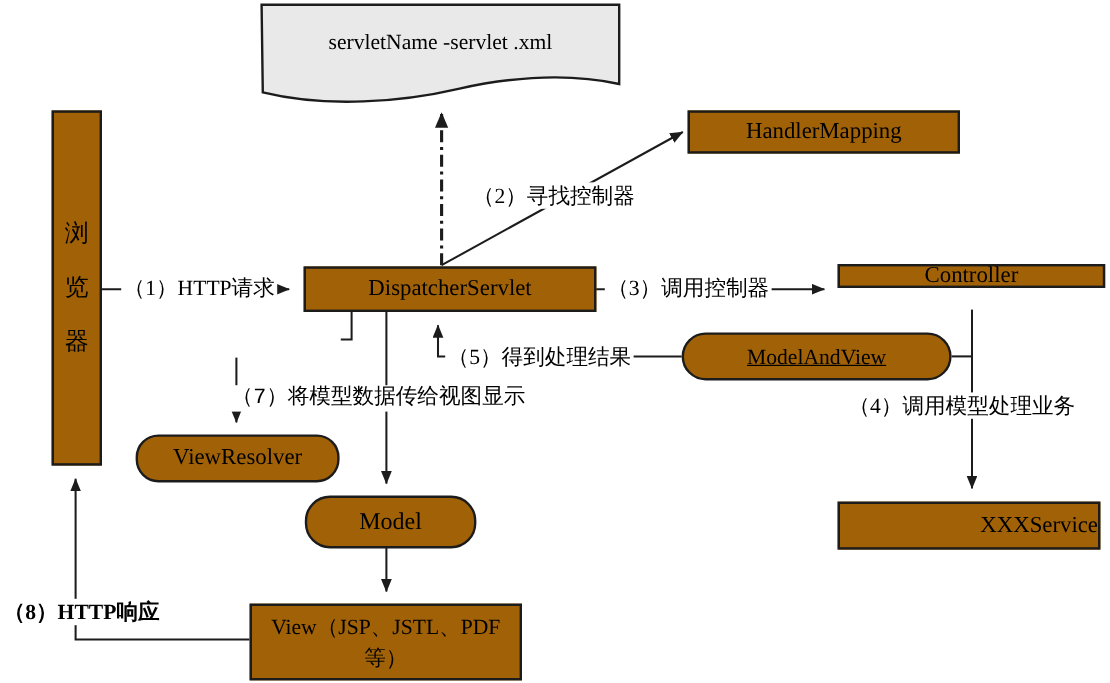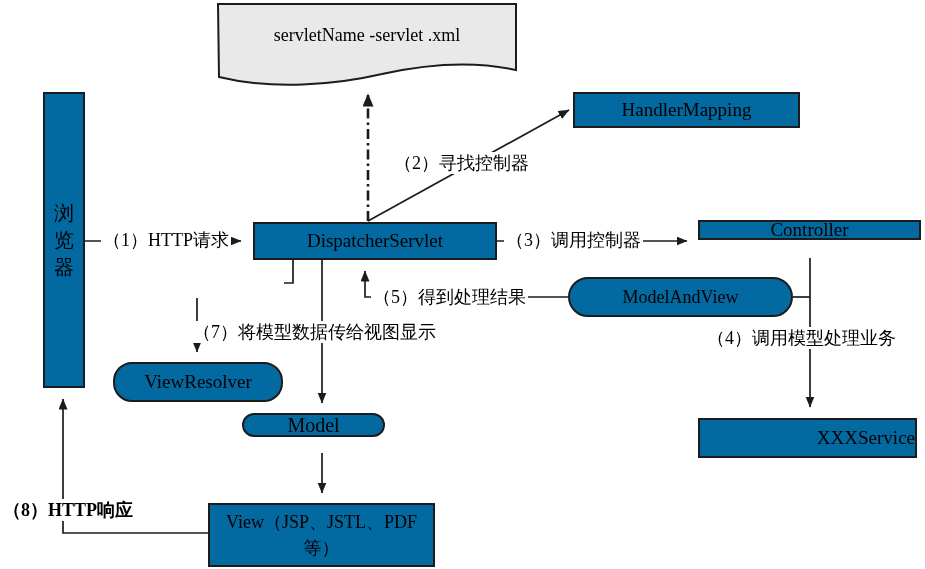--- a/index.html
+++ b/index.html
@@ -2,30 +2,30 @@
 <html><head>
 <meta charset="utf-8">
 <style>
   html,body{margin:0;padding:0;background:#fff;}
   #stage{
     position:relative;width:925px;height:569px;background:#fff;overflow:hidden;
     font-family:"Liberation Serif","DejaVu Serif",serif;color:#000;
   }
   #wires{position:absolute;left:0;top:0;width:925px;height:569px;}
   .node{
-    position:absolute;box-sizing:border-box;background:#0369a1;border:2px solid #1c1c1c;
+    position:absolute;box-sizing:border-box;background:#a16207;border:2px solid #1c1c1c;
     display:flex;align-items:center;justify-content:center;text-align:center;
     font-size:19px;line-height:1.25;
   }
   .stadium{border-radius:21px;border-width:2px;}
   .doc-label{
     position:absolute;background:transparent;border:none;
   }
   .vertical-text{
-    width:22px;word-break:break-all;line-height:27px;font-size:20px;text-align:center;
+    width:22px;word-break:break-all;line-height:45px;font-size:20px;text-align:center;
   }
   .edge-label{
     position:absolute;font-size:18px;white-space:nowrap;line-height:22px;
   }
   .edge-label.masked{background:#fff;padding:0 2px;}
 </style>
 </head>
 <body>
 
 <div id="stage">
@@ -80,29 +80,29 @@
   </div>
 
   <div class="node" style="left:573px;top:92px;width:227px;height:36px;">
     <span>HandlerMapping</span>
   </div>
 
   <div class="node" style="left:698px;top:220px;width:223px;height:20px;">
     <span>Controller</span>
   </div>
 
-  <div class="node stadium" style="left:568px;top:277px;width:225px;height:40px;font-size:18px;">
+  <div class="node stadium" style="left:568px;top:277px;width:225px;height:40px;font-size:18px;text-decoration:underline;">
     <span>ModelAndView</span>
   </div>
 
   <div class="node" style="left:113px;top:362px;width:170px;height:40px;border-radius:19px;">
     <span>ViewResolver</span>
   </div>
 
-  <div class="node stadium" style="left:242px;top:413px;width:143px;height:24px;font-size:20px;">
+  <div class="node stadium" style="left:254px;top:413px;width:143px;height:44px;font-size:20px;">
     <span>Model</span>
   </div>
 
   <div class="node" style="left:208px;top:503px;width:227px;height:64px;font-size:18px;line-height:26px;padding:0 14px;">
     <span>View（JSP、JSTL、PDF 等）</span>
   </div>
 
   <div class="node" style="left:698px;top:418px;width:219px;height:40px;justify-content:flex-end;">
     <span>XXXService</span>
   </div>
@@ -111,17 +111,17 @@
 
   <div class="edge-label masked" style="left:392px;top:152px;">（2）寻找控制器</div>
 
   <div class="edge-label masked" style="left:504px;top:229px;">（3）调用控制器</div>
 
   <div class="edge-label masked" style="left:705px;top:327px;">（4）调用模型处理业务</div>
 
   <div class="edge-label masked" style="left:371px;top:286px;">（5）得到处理结果</div>
 
 
-  <div class="edge-label masked" style="left:191px;top:321px;">（7）将模型数据传给视图显示</div>
+  <div class="edge-label masked" style="left:191px;top:321px;font-family:Liberation Mono, monospace;">（7）将模型数据传给视图显示</div>
 
   <div class="edge-label masked" style="left:1px;top:499px;font-weight:bold;">（8）HTTP响应</div>
 
 </div>
 
 </body></html>

